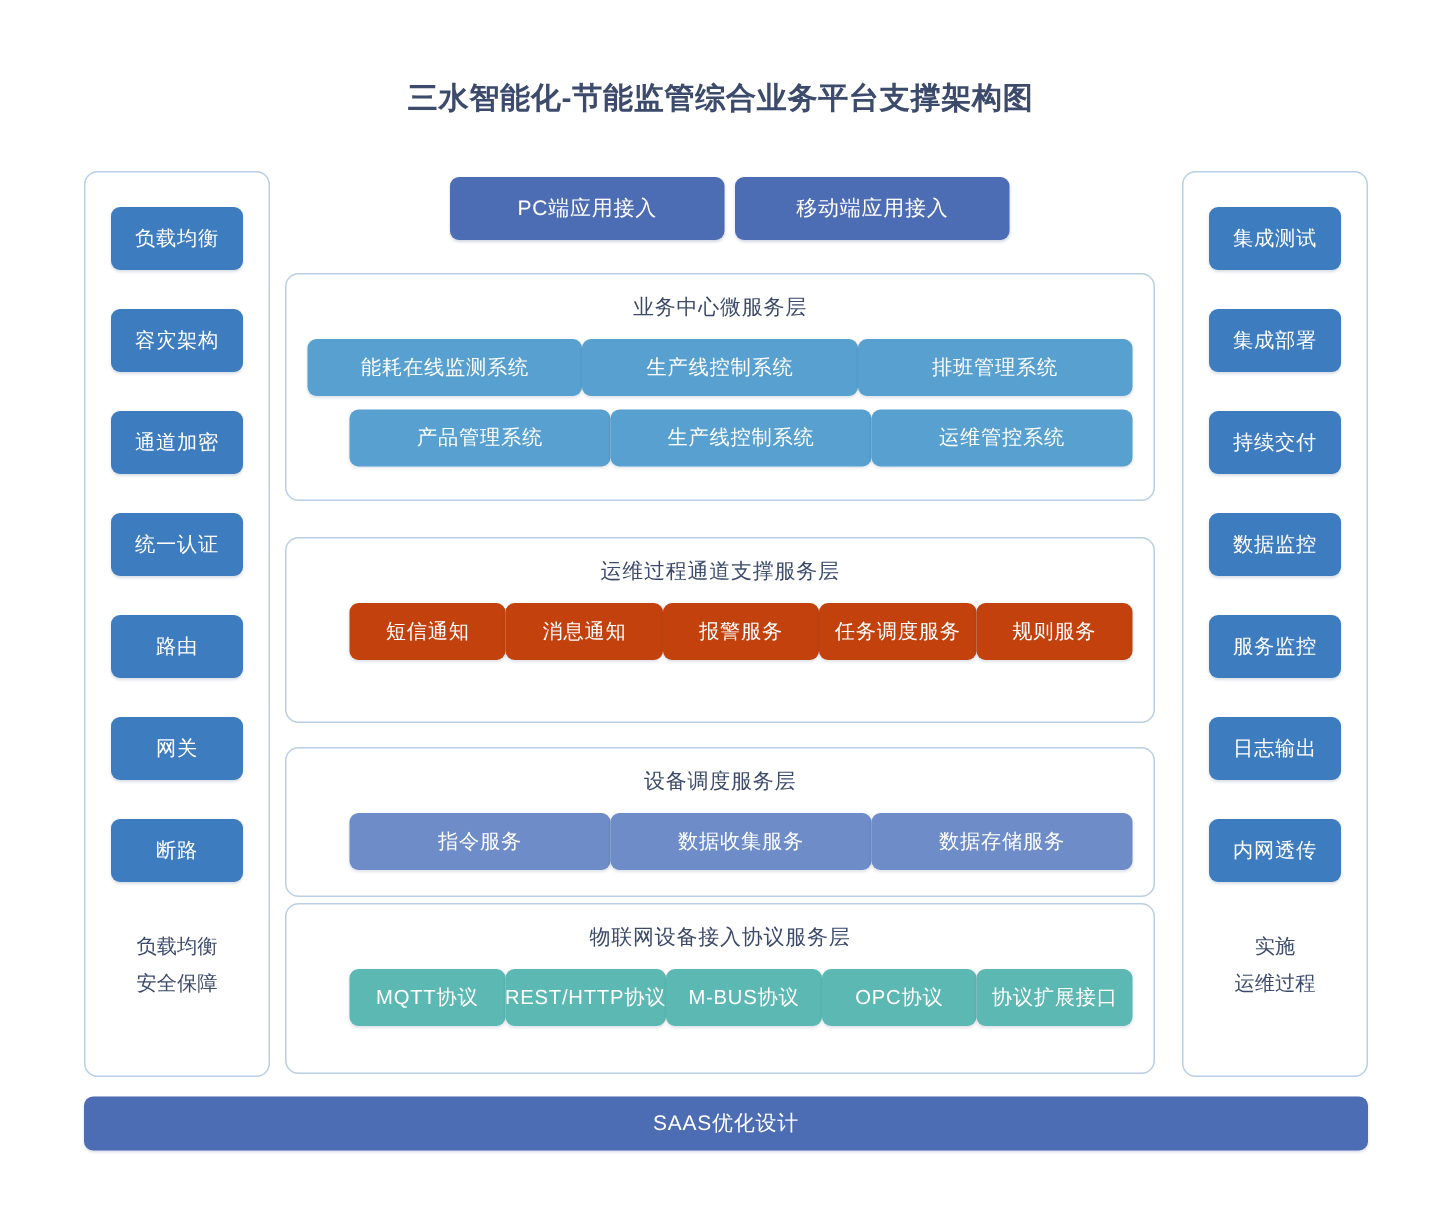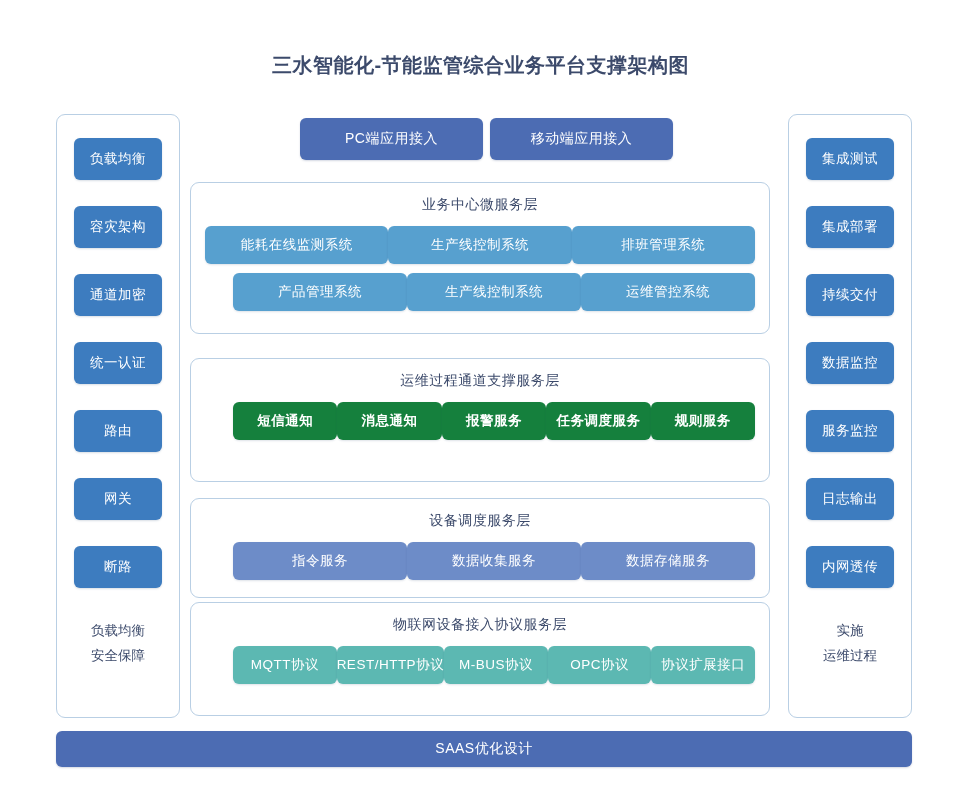--- a/index.html
+++ b/index.html
@@ -129,21 +129,21 @@
     color: #ffffff;
     font-size: 13.5px;
     letter-spacing: 0.5px;
     box-shadow: 0 1px 2px rgba(40,70,110,0.15);
     white-space: nowrap;
   }
 
   .tile.wide2 { flex: 2.08 1 0; }
 
   .c-business { background: #57a0cf; }
-  .c-ops      { background: #15803d; font-weight: bold; }
+  .c-ops      { background: #c2410c; }
   .c-device   { background: #6d8cc8; }
   .c-iot      { background: #5cb8b2; }
 
   
   #bottom-bar {
     position: absolute;
     left: 56px;
     top: 731px;
     width: 856px;
     height: 36px;

